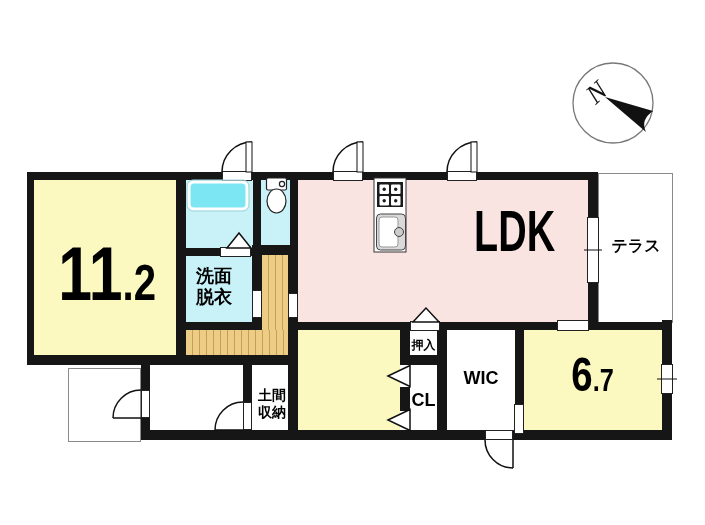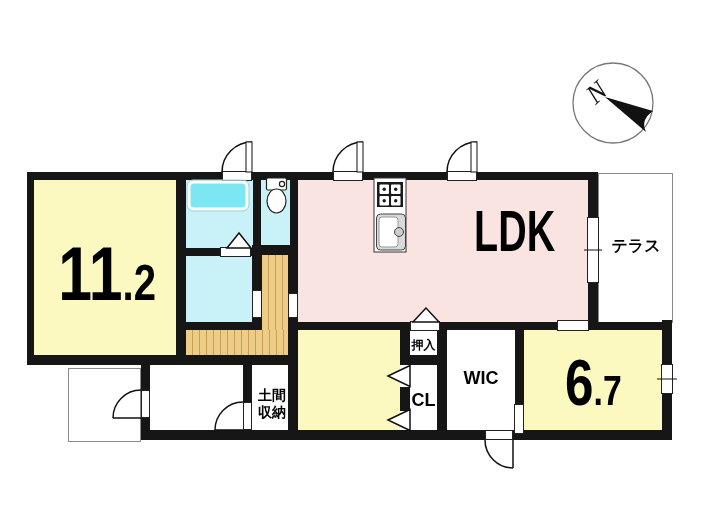--- a/index.html
+++ b/index.html
@@ -178,26 +178,30 @@
 
   <div class="label" style="left:36px;top:236px;width:142px;font-size:76px;">
     <span class="sx"><span>11</span><span class="frac">.2</span></span>
   </div>
 
   <div class="label" style="left:442px;top:202px;width:146px;font-size:58px;">
     <div><span class="sx-ldk">LDK</span></div>
   </div>
 
 
-  <div class="label" style="left:524px;top:351px;width:138px;font-size:64px;">
+  <div class="label" style="left:524px;top:351px;width:138px;font-size:48px;">
     <span class="sx"><span>6</span><span class="frac">.7</span></span>
   </div>
 
   <div class="label" style="left:598px;top:238px;width:76px;font-size:16px;">テラス</div>
 
+  <div class="label jp2" style="left:181px;top:266px;width:66px;font-size:18px;">
+    <div>洗面</div>
+    <div>脱衣</div>
+  </div>
 
   <div class="label jp2" style="left:253px;top:387px;width:38px;font-size:14px;">
     <div>土間</div>
     <div>収納</div>
   </div>
 
   <div class="label" style="left:409px;top:339px;width:29px;font-size:12px;">押入</div>
 
   <div class="label" style="left:409px;top:391px;width:29px;font-size:18px;">CL</div>
 

